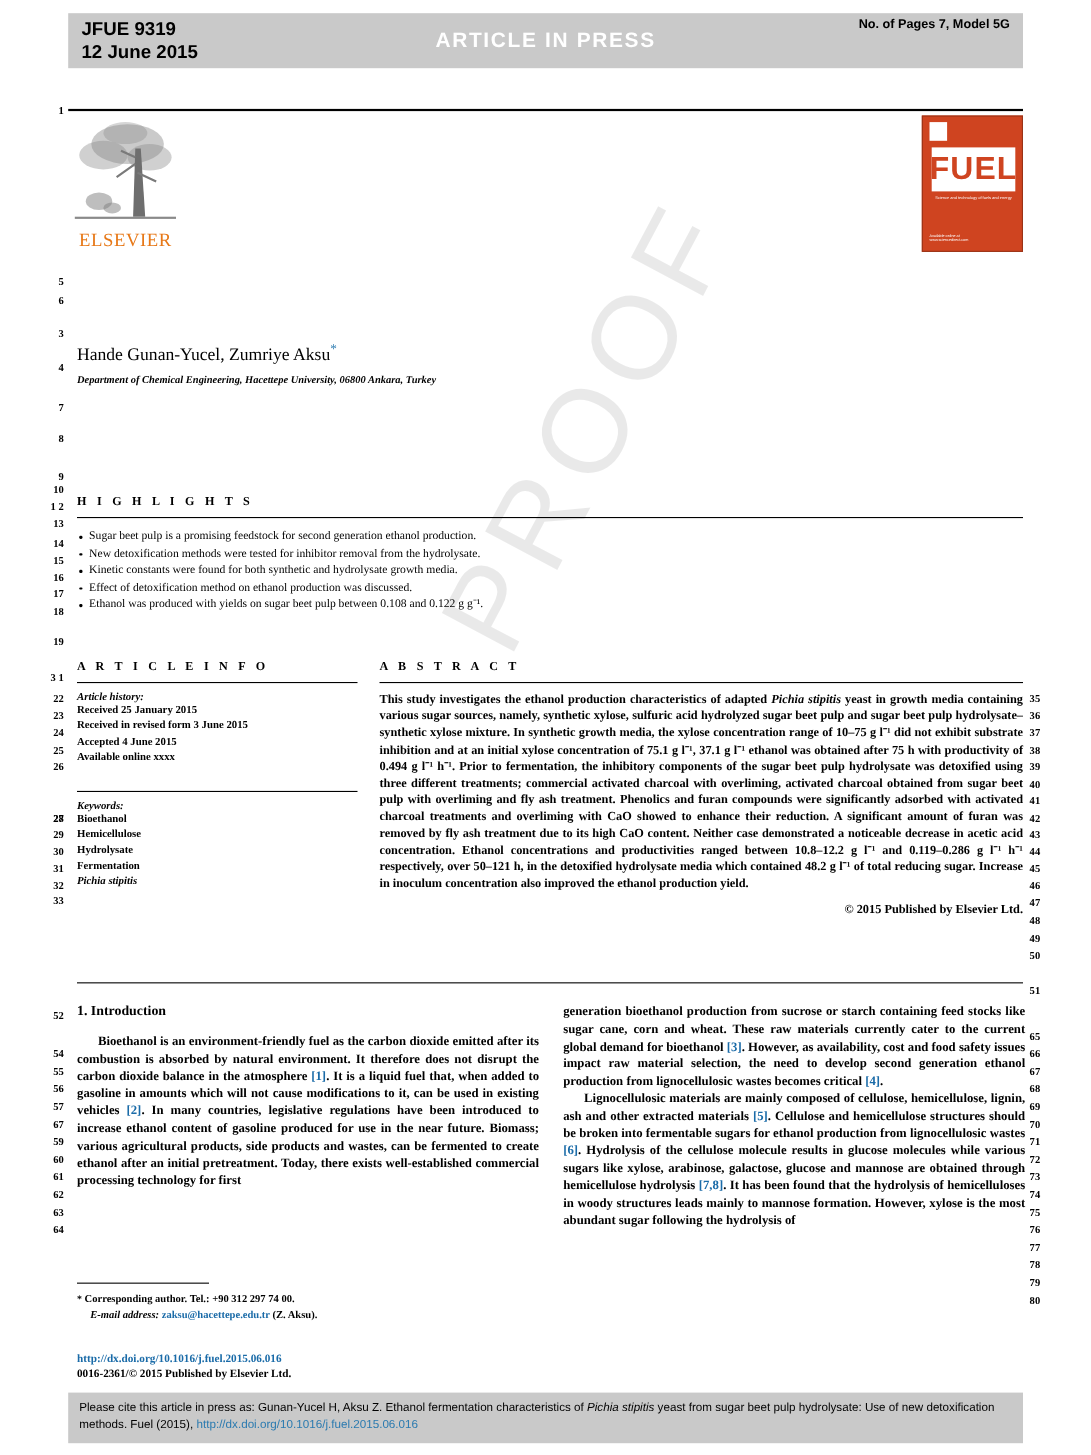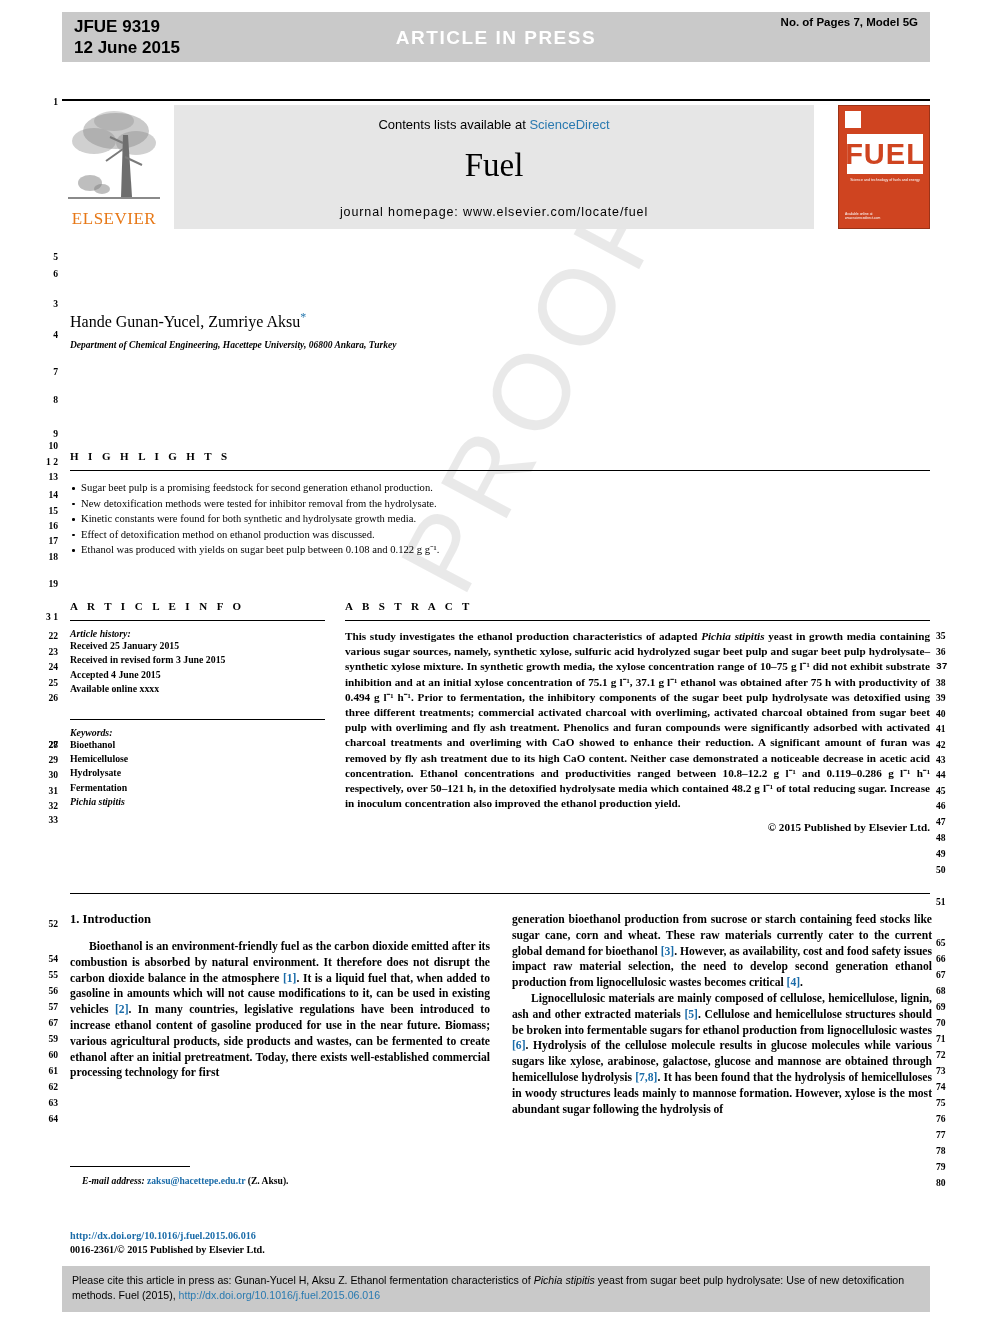--- a/index.html
+++ b/index.html
@@ -432,27 +432,20 @@
         <path d="M57 44 L40 56 M59 52 L76 60 M57 38 L44 32" stroke="#7a7a7a" stroke-width="2" fill="none"></path>
         <g fill="#7d7d7d">
           <ellipse cx="24" cy="78" rx="12" ry="8" opacity="0.5"></ellipse>
           <ellipse cx="36" cy="84" rx="8" ry="5" opacity="0.5"></ellipse>
         </g>
         <rect x="2" y="92" width="92" height="2" fill="#8a8a8a"></rect>
       </svg>
       <div class="wordmark">ELSEVIER</div>
     </div>
 
-    <div class="mast-center">
-      <div class="contents">
-        <span>Contents lists available at </span><span class="sd">ScienceDirect</span>
-      </div>
-      <div class="jtitle">Fuel</div>
-      <div class="homepage">journal homepage: www.elsevier.com/locate/fuel</div>
-    </div>
 
     <div class="cover-art">
       <div class="cov-tag"></div>
       <div class="cov-fuel">FUEL</div>
       <div class="cov-sub">Science and technology of fuels and energy</div>
       <div class="cov-foot">Available online at www.sciencedirect.com</div>
     </div>
   </div>
 
   <div class="title-block">
@@ -504,20 +497,21 @@
     <p class="para indent"><span>Bioethanol is an environment-friendly fuel as the carbon dioxide emitted after its combustion is absorbed by natural environment. It therefore does not disrupt the carbon dioxide balance in the atmosphere </span><span class="ref">[1]</span><span>. It is a liquid fuel that, when added to gasoline in amounts which will not cause modifications to it, can be used in existing vehicles </span><span class="ref">[2]</span><span>. In many countries, legislative regulations have been introduced to increase ethanol content of gasoline produced for use in the near future. Biomass; various agricultural products, side products and wastes, can be fermented to create ethanol after an initial pretreatment. Today, there exists well-established commercial processing technology for first</span></p>
   </div>
 
   <div class="body-right">
     <p class="para"><span>generation bioethanol production from sucrose or starch containing feed stocks like sugar cane, corn and wheat. These raw materials currently cater to the current global demand for bioethanol </span><span class="ref">[3]</span><span>. However, as availability, cost and food safety issues impact raw material selection, the need to develop second generation ethanol production from lignocellulosic wastes becomes critical </span><span class="ref">[4]</span><span>.</span></p>
     <p class="para indent"><span>Lignocellulosic materials are mainly composed of cellulose, hemicellulose, lignin, ash and other extracted materials </span><span class="ref">[5]</span><span>. Cellulose and hemicellulose structures should be broken into fermentable sugars for ethanol production from lignocellulosic wastes </span><span class="ref">[6]</span><span>. Hydrolysis of the cellulose molecule results in glucose molecules while various sugars like xylose, arabinose, galactose, glucose and mannose are obtained through hemicellulose hydrolysis </span><span class="ref">[7,8]</span><span>. It has been found that the hydrolysis of hemicelluloses in woody structures leads mainly to mannose formation. However, xylose is the most abundant sugar following the hydrolysis of</span></p>
   </div>
 
   <div class="footnote-sep"></div>
   <div class="footnote">
+    <div><span class="fn-star">*</span><span> Corresponding author. Tel.: +90 312 297 74 00.</span></div>
     <div style="padding-left:12px;"><span class="fn-ital">E-mail address:</span> <span class="link">zaksu@hacettepe.edu.tr</span><span> (Z. Aksu).</span></div>
   </div>
 
   <div class="doi-block">
     <div class="doi-url">http://dx.doi.org/10.1016/j.fuel.2015.06.016</div>
     <div>0016-2361/© 2015 Published by Elsevier Ltd.</div>
   </div>
 
   <div class="cite-box">
     <div class="cite-text"><span>Please cite this article in press as: Gunan-Yucel H, Aksu Z. Ethanol fermentation characteristics of </span><em>Pichia stipitis</em><span> yeast from sugar beet pulp hydrolysate: Use of new detoxification methods. Fuel (2015), </span><span class="cite-link">http://dx.doi.org/10.1016/j.fuel.2015.06.016</span></div>
@@ -561,21 +555,21 @@
       <div class="lineno left" style="top: 1001px;">57</div>
       <div class="lineno left" style="top: 1017px;">67</div>
       <div class="lineno left" style="top: 1033px;">59</div>
       <div class="lineno left" style="top: 1049px;">60</div>
       <div class="lineno left" style="top: 1065px;">61</div>
       <div class="lineno left" style="top: 1081px;">62</div>
       <div class="lineno left" style="top: 1097px;">63</div>
       <div class="lineno left" style="top: 1113px;">64</div>
       <div class="lineno right" style="top: 630px;">35</div>
       <div class="lineno right" style="top: 646px;">36</div>
-      <div class="lineno right" style="top: 661px; font-family: Liberation Mono, monospace;">37</div>
+      <div class="lineno right" style="top: 661px;">37</div>
       <div class="lineno right" style="top: 677px;">38</div>
       <div class="lineno right" style="top: 692px;">39</div>
       <div class="lineno right" style="top: 708px;">40</div>
       <div class="lineno right" style="top: 723px;">41</div>
       <div class="lineno right" style="top: 739px;">42</div>
       <div class="lineno right" style="top: 754px;">43</div>
       <div class="lineno right" style="top: 769px;">44</div>
       <div class="lineno right" style="top: 785px;">45</div>
       <div class="lineno right" style="top: 800px;">46</div>
       <div class="lineno right" style="top: 816px;">47</div>

